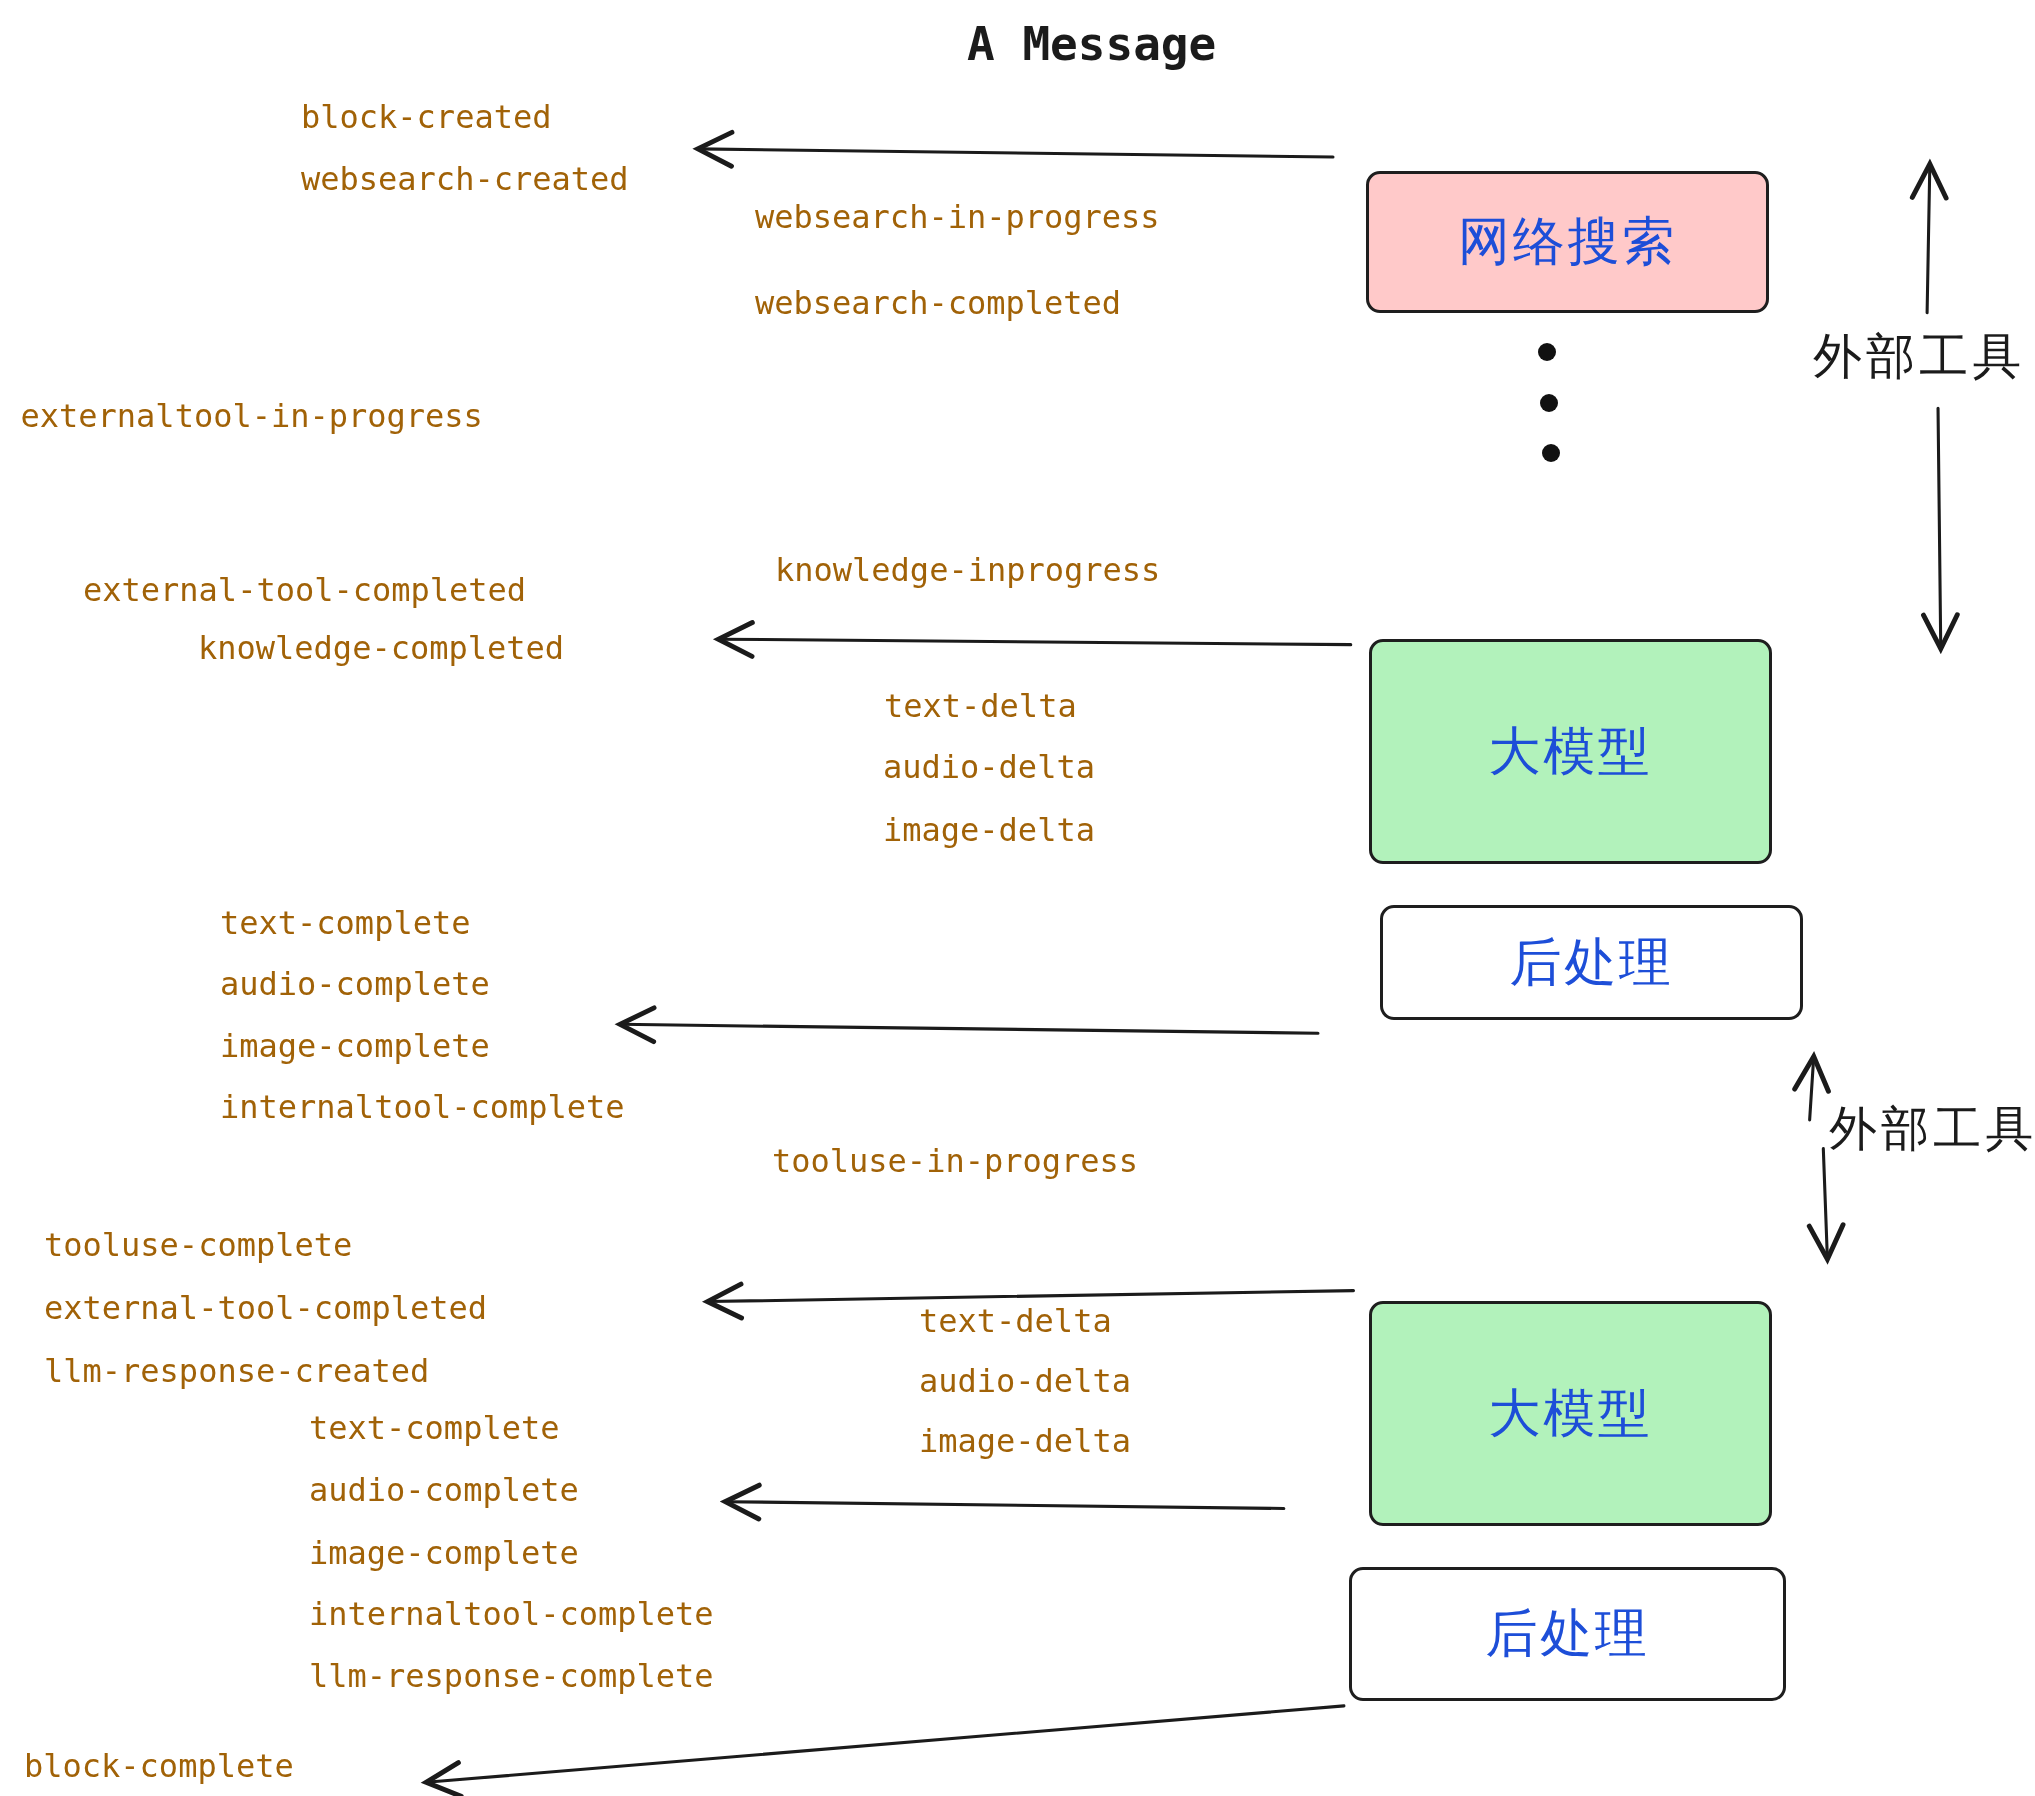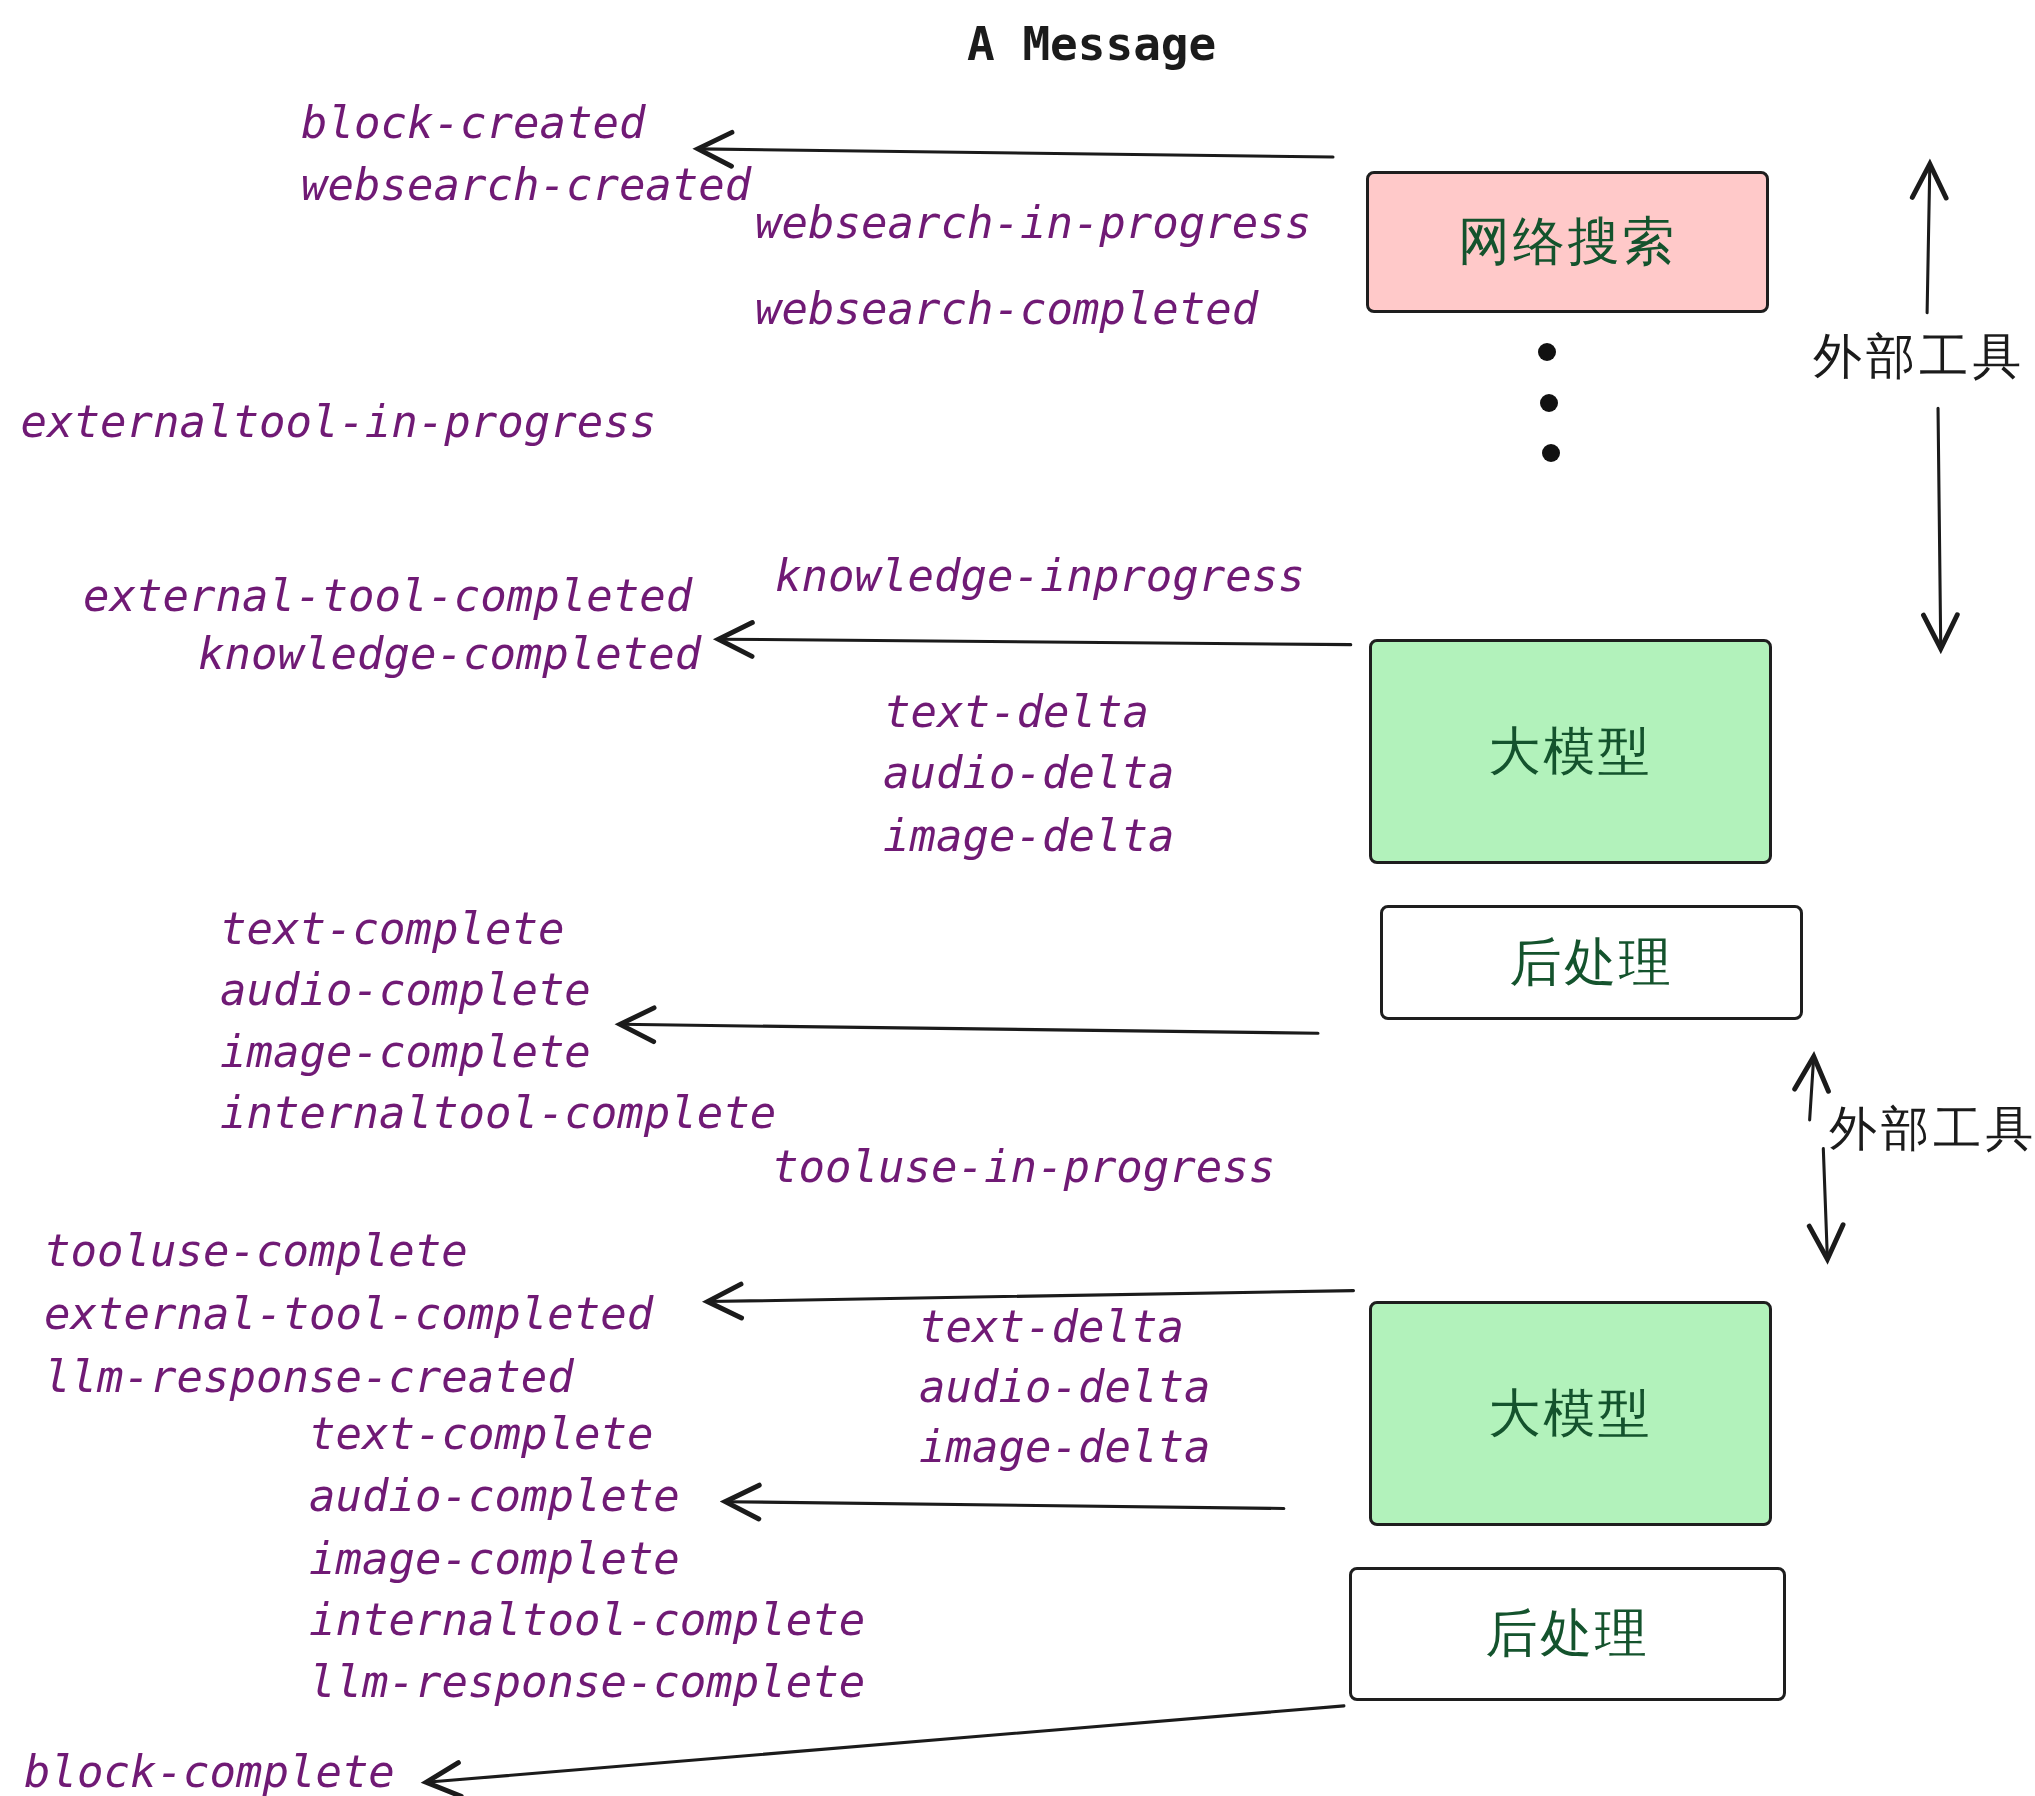--- a/index.html
+++ b/index.html
@@ -1,24 +1,24 @@
 <!DOCTYPE html>
 <html style="font-size:11px"><head>
 <meta charset="utf-8">
 <style>
   html,body{margin:0;padding:0;background:#ffffff;}
   #canvas{position:relative;width:2035px;height:1796px;background:#ffffff;overflow:hidden;
           font-family:"DejaVu Sans Mono",monospace;padding-left:20px;}
-  .ev{position:absolute;font-family:"DejaVu Sans Mono",monospace;font-size:44px;line-height:1;
-      color:#701a75;white-space:nowrap;font-style:italic;}
+  .ev{position:absolute;font-family:"DejaVu Sans Mono",monospace;font-size:32px;line-height:1;
+      color:#a16207;white-space:nowrap;}
   .title{position:absolute;font-family:"DejaVu Sans Mono",monospace;font-weight:bold;font-size:46px;
          line-height:1;color:#1b1b1b;white-space:nowrap;}
-  .box{position:absolute;border:3.4px solid #1e1e1e;border-radius:8px;display:flex;align-items:center;
+  .box{position:absolute;border:3.4px solid #1e1e1e;border-radius:14px;display:flex;align-items:center;
        justify-content:center;box-sizing:border-box;font-family:"Liberation Sans",sans-serif;
-       font-size:52px;color:#14532d;letter-spacing:2.7px;}
+       font-size:52px;color:#1d4ed8;letter-spacing:2.7px;}
   .box.mono{font-family:"DejaVu Sans Mono",monospace;font-weight:bold;font-size:48px;letter-spacing:0;}
   .cnlabel{position:absolute;font-family:"Liberation Sans",sans-serif;font-size:48px;line-height:1;
            color:#1b1b1b;white-space:nowrap;letter-spacing:4.1px;}
   .dot{position:absolute;width:18px;height:18px;border-radius:50%;background:#111;}
   svg.overlay{position:absolute;left:0;top:0;width:2035px;height:1796px;pointer-events:none;}
   svg.overlay line{stroke:#1b1b1b;stroke-width:4.5;stroke-linecap:round;}
 </style>
 </head>
 <body>
 

